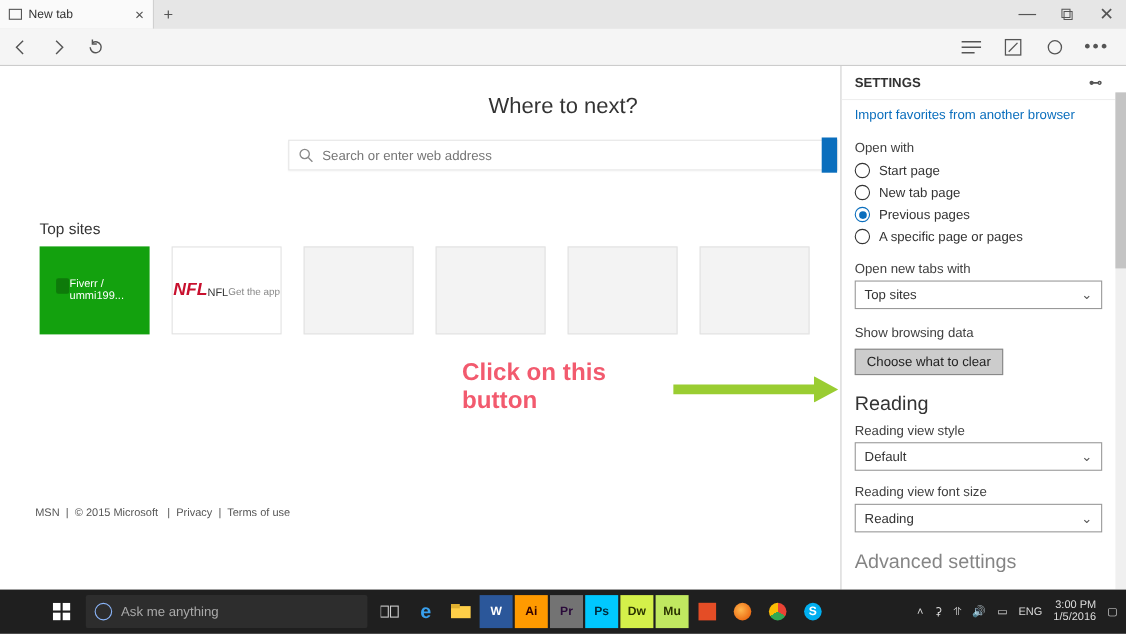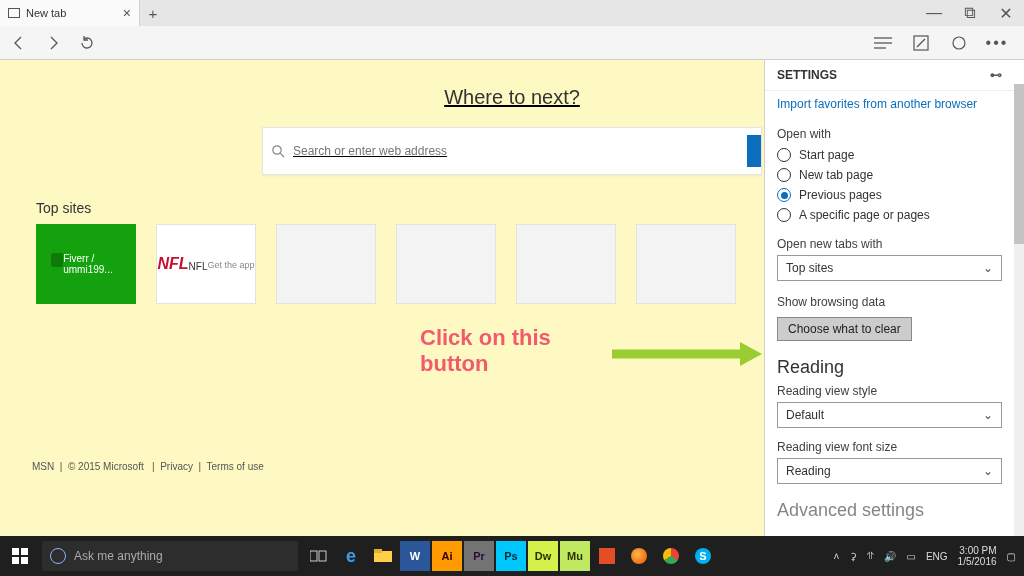--- a/index.html
+++ b/index.html
@@ -14,27 +14,27 @@
   .newtab { width: 26px; display: flex; align-items: center; justify-content: center; color: #555; font-size: 15px; }
   .winbtns { position: absolute; right: 0; top: 0; height: 26px; display: flex; }
   .winbtns > div { width: 36px; display: flex; align-items: center; justify-content: center; color: #555; }
 
   
   .toolbar { height: 34px; background: #f5f5f5; border-bottom: 1px solid #ccc; display: flex; align-items: center; padding: 0 10px; gap: 16px; color: #555; }
   .tool-right { margin-left: auto; display: flex; gap: 20px; padding-right:8px; }
   .toolicon { width: 18px; height: 18px; display: flex; align-items: center; justify-content: center; }
 
   
-  .page { position: absolute; top: 60px; left: 0; right: 0; bottom: 40px; background: #fef9c3; text-decoration: underline; }
+  .page { position: absolute; top: 60px; left: 0; right: 0; bottom: 40px; background: #ffffff; }
 
   
   .heading { text-align: center; font-size: 20px; font-weight: 400; color: #333; margin-top: 26px; }
 
   
-  .searchwrap { width: 500px; height: 48px; margin: 18px auto 0 auto; background: #fff; border: 1px solid #e5e5e5; box-shadow: 0 1px 2px rgba(0,0,0,.05); display: flex; align-items: center; }
+  .searchwrap { width: 500px; height: 28px; margin: 18px auto 0 auto; background: #fff; border: 1px solid #e5e5e5; box-shadow: 0 1px 2px rgba(0,0,0,.05); display: flex; align-items: center; }
   .searchwrap .sicon { width: 30px; text-align: center; color: #888; }
   .searchwrap input { flex: 1; border: 0; outline: 0; font-size: 12px; color: #333; background: transparent; }
   .searchwrap .go { width: 14px; height: 32px; background: #0a6ebd; }
 
   
   .topsites-label { position: absolute; left: 36px; top: 140px; font-size: 14px; color: #333; }
   .tiles { position: absolute; left: 36px; top: 164px; display: flex; gap: 20px; }
   .tile { width: 100px; height: 80px; background: #f3f3f3; border: 1px solid #e2e2e2; display: flex; align-items: center; justify-content: center; font-size: 10px; color: #555; }
   .tile.green { background: #13a10e; color: #fff; border: 0; padding-left: 15px; }
   .tile.green .sq { width: 14px; height: 14px; background: #0e7a0a; border-radius: 2px; margin-bottom: 8px; }
@@ -65,21 +65,21 @@
   .rdot.sel { border-color: #0a6ebd; }
   .rdot.sel::after { content: ""; width: 7px; height: 7px; background: #0a6ebd; border-radius: 50%; }
   .select { width: 100%; height: 26px; border: 1px solid #999; background: #fff; display: flex; align-items: center; padding: 0 8px; margin-top: 4px; font-size: 12px; color: #333; }
   .select .chev { margin-left: auto; color: #555; }
   .btn { display: inline-block; padding: 4px 10px; background: #ccc; border: 1px solid #888; font-size: 12px; color: #222; margin-top: 4px; }
   .sect-head { font-size: 18px; font-weight: 400; margin-top: 16px; margin-bottom: 4px; }
   .scrollbar { position: absolute; right: 0; top: 24px; bottom: 0; width: 10px; background: #f0f0f0; }
   .scrollthumb { position: absolute; right: 0; top: 0; width: 10px; height: 160px; background: #c4c4c4; }
 
   
-  .taskbar { position: absolute; left: 0; right: 0; bottom: 0; height: 40px; background: #1f1f1f; display: flex; align-items: center; color: #fff; }
+  .taskbar { position: absolute; left: 0; right: 0; bottom: 0; height: 40px; background: #1f1f1f; display: flex; align-items: center; color: #fff; padding-left: 36px; }
   .start { width: 40px; height: 40px; display: flex; align-items: center; justify-content: center; }
   .cortana { width: 256px; height: 30px; background: #2d2d2d; border-radius: 2px; display: flex; align-items: center; gap: 8px; padding: 0 8px; color: #aaa; font-size: 12px; margin-left: 2px; }
   .cortana .ring { width: 16px; height: 16px; border: 1.5px solid #8ab4f8; border-radius: 50%; }
   .tbicons { display: flex; align-items: center; gap: 2px; margin-left: 6px; }
   .tb { width: 30px; height: 30px; display: flex; align-items: center; justify-content: center; font-size: 11px; font-weight: 700; color: #fff; }
   .tb.sq { background: #333; }
   .tray { margin-left: auto; display: flex; align-items: center; gap: 10px; padding-right: 8px; font-size: 10px; color: #ddd; }
   .clock { text-align: right; line-height: 1.1; font-size: 10px; }
 
   svg { display: block; }

